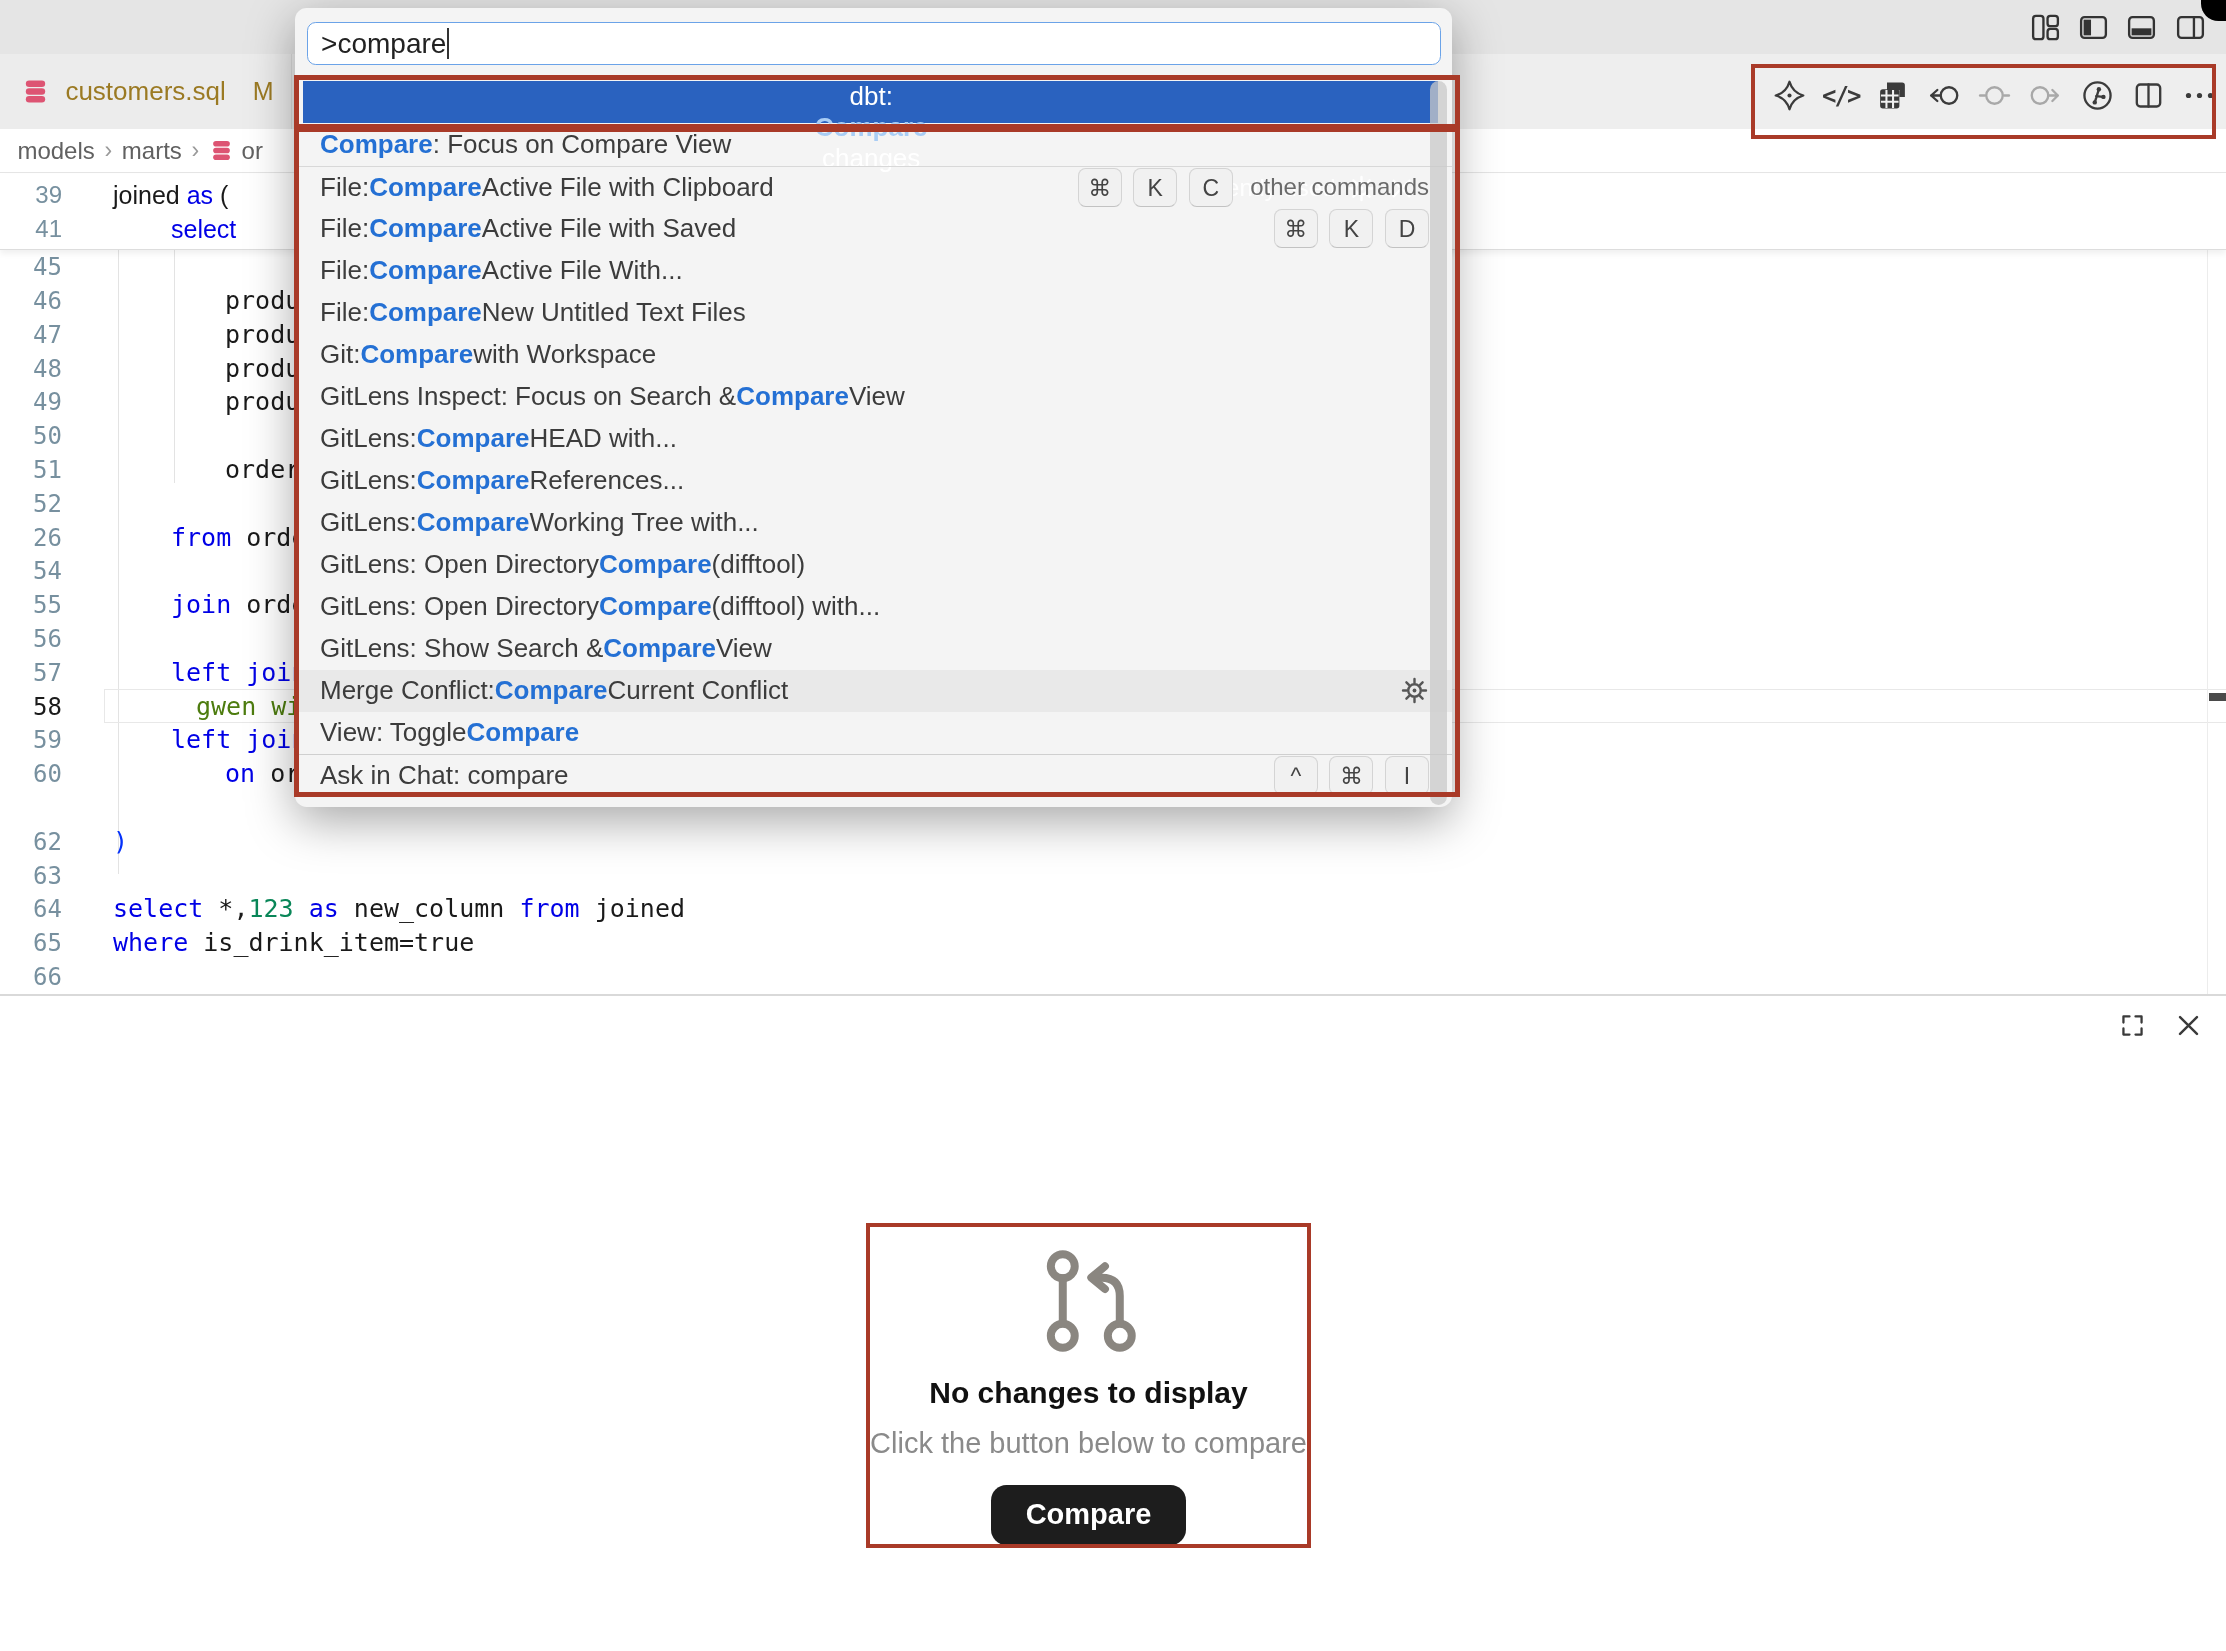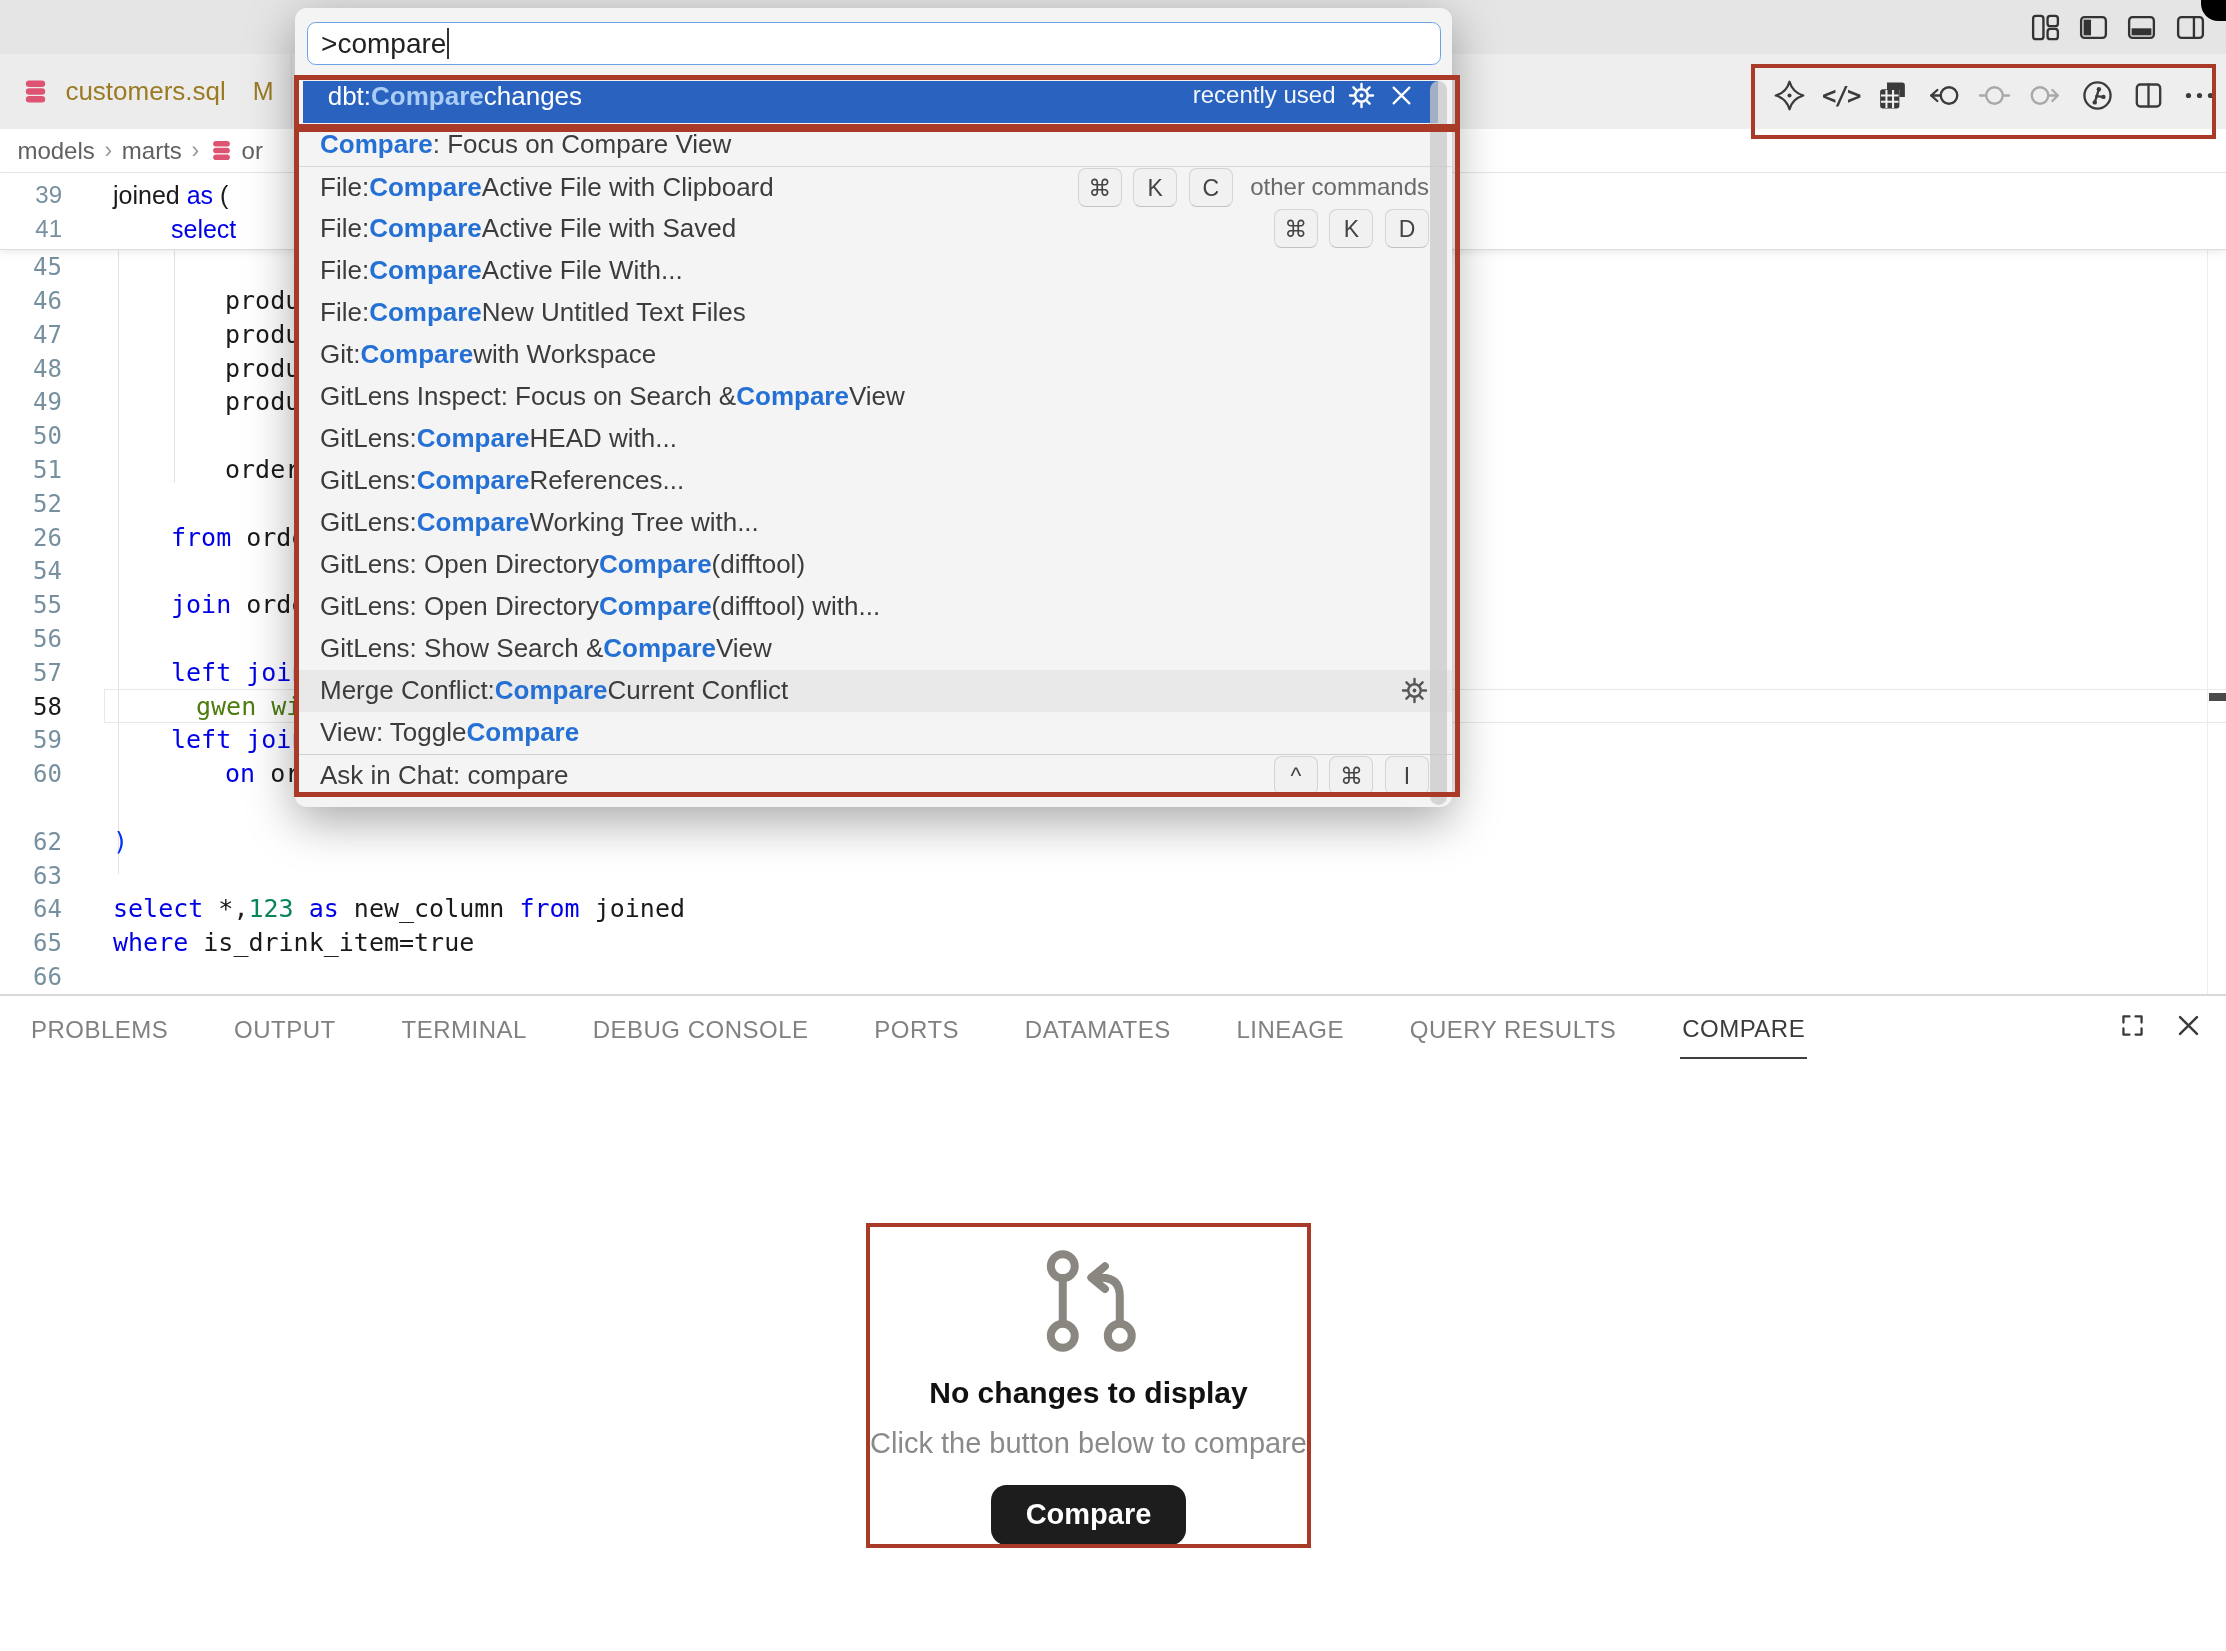--- a/index.html
+++ b/index.html
@@ -77,21 +77,21 @@
           font-weight:bold;padding:13.5px 35px;border-radius:15.4px;border:none;}
 
   
   .palette{left:295px;top:7.7px;width:1157px;height:799px;background:#f4f4f4;border-radius:11.6px;
            box-shadow:0 13.5px 48px rgba(0,0,0,0.35);z-index:10;}
   .pal-input{position:absolute;left:11.6px;top:14.5px;width:1134px;height:43px;background:#ffffff;
              border:1.9px solid #6ba3e8;border-radius:8.7px;box-sizing:border-box;display:flex;align-items:center;}
   .pal-input-text{font-size:28px;color:#222222;margin-left:13.5px;}
   .caret{display:inline-block;width:1.9px;height:31px;background:#333;margin-left:1px;vertical-align:middle;}
   .pal-selected{position:absolute;left:7.7px;top:73px;width:1135px;height:42px;background:#2a62bf;color:#ffffff;
-                display:flex;align-items:flex-start;padding:0 23px 0 25px;box-sizing:border-box;font-size:26px;}
+                display:flex;align-items:center;padding:0 23px 0 25px;box-sizing:border-box;font-size:26px;flex-direction:column;}
   .pal-selected .hl{color:#a9cdf5;font-weight:bold;}
   .pal-rows{position:absolute;left:0px;top:116px;width:1157px;height:674px;overflow:hidden;}
   .prow{position:relative;height:42px;display:flex;align-items:center;box-sizing:border-box;
         padding:0 23px 0 25px;font-size:26px;color:#3c3c3c;}
   .prow .hl{color:#2470d4;font-weight:bold;}
   .prow.hover{background:#e9e9e9;align-items:center;}
   .prow.group{border-top:1px solid #d8d8d8;}
   .prow.sep{border-top:1px solid #cfcfcf;}
   .rowright{margin-left:auto;display:flex;align-items:center;gap:11.6px;}
   .chip{min-width:44px;height:39px;line-height:39px;text-align:center;background:#f1f1f1;border:1px solid #d4d4d4;
@@ -259,31 +259,20 @@
   <div class="abs curline-box"></div>
   <div class="abs editor-rightline"></div>
   <div class="abs overview-mark"></div>
   <div class="abs sticky" id="sticky">
       <div class="cline" style="top: 3.9px;"><span class="lnum">39</span><span class="ltext" style="left: 113px;"><span class="tk-p">joined </span><span class="tk-k">as</span><span class="tk-p"> (</span></span></div>
       <div class="cline" style="top: 38px;"><span class="lnum">41</span><span class="ltext" style="left: 171px;"><span class="tk-k">select</span></span></div>
     </div>
 
   <div class="abs panel-divider"></div>
   <div class="abs panel">
-    <div class="panel-tabs" id="panel-tabs">
-        <div class="ptab">PROBLEMS</div>
-        <div class="ptab">OUTPUT</div>
-        <div class="ptab">TERMINAL</div>
-        <div class="ptab">DEBUG CONSOLE</div>
-        <div class="ptab">PORTS</div>
-        <div class="ptab">DATAMATES</div>
-        <div class="ptab">LINEAGE</div>
-        <div class="ptab">QUERY RESULTS</div>
-        <div class="ptab active">COMPARE</div>
-      </div>
     <div class="panel-actions">
       <span class="picon" id="maximize-icon">
           <svg viewBox="0 0 24 24" fill="none" stroke="currentColor" stroke-width="1.9" stroke-linecap="round" stroke-linejoin="round">
             <path d="M4.5 9.5 V4.5 H9.5 M14.5 4.5 H19.5 V9.5 M19.5 14.5 V19.5 H14.5 M9.5 19.5 H4.5 V14.5"></path>
           </svg>
         </span>
       <span class="picon" id="closepanel-icon">
           <svg viewBox="0 0 24 24" fill="none" stroke="currentColor" stroke-width="2" stroke-linecap="round" stroke-linejoin="round">
             <path d="M5 5 L19 19 M19 5 L5 19"></path>
           </svg>

